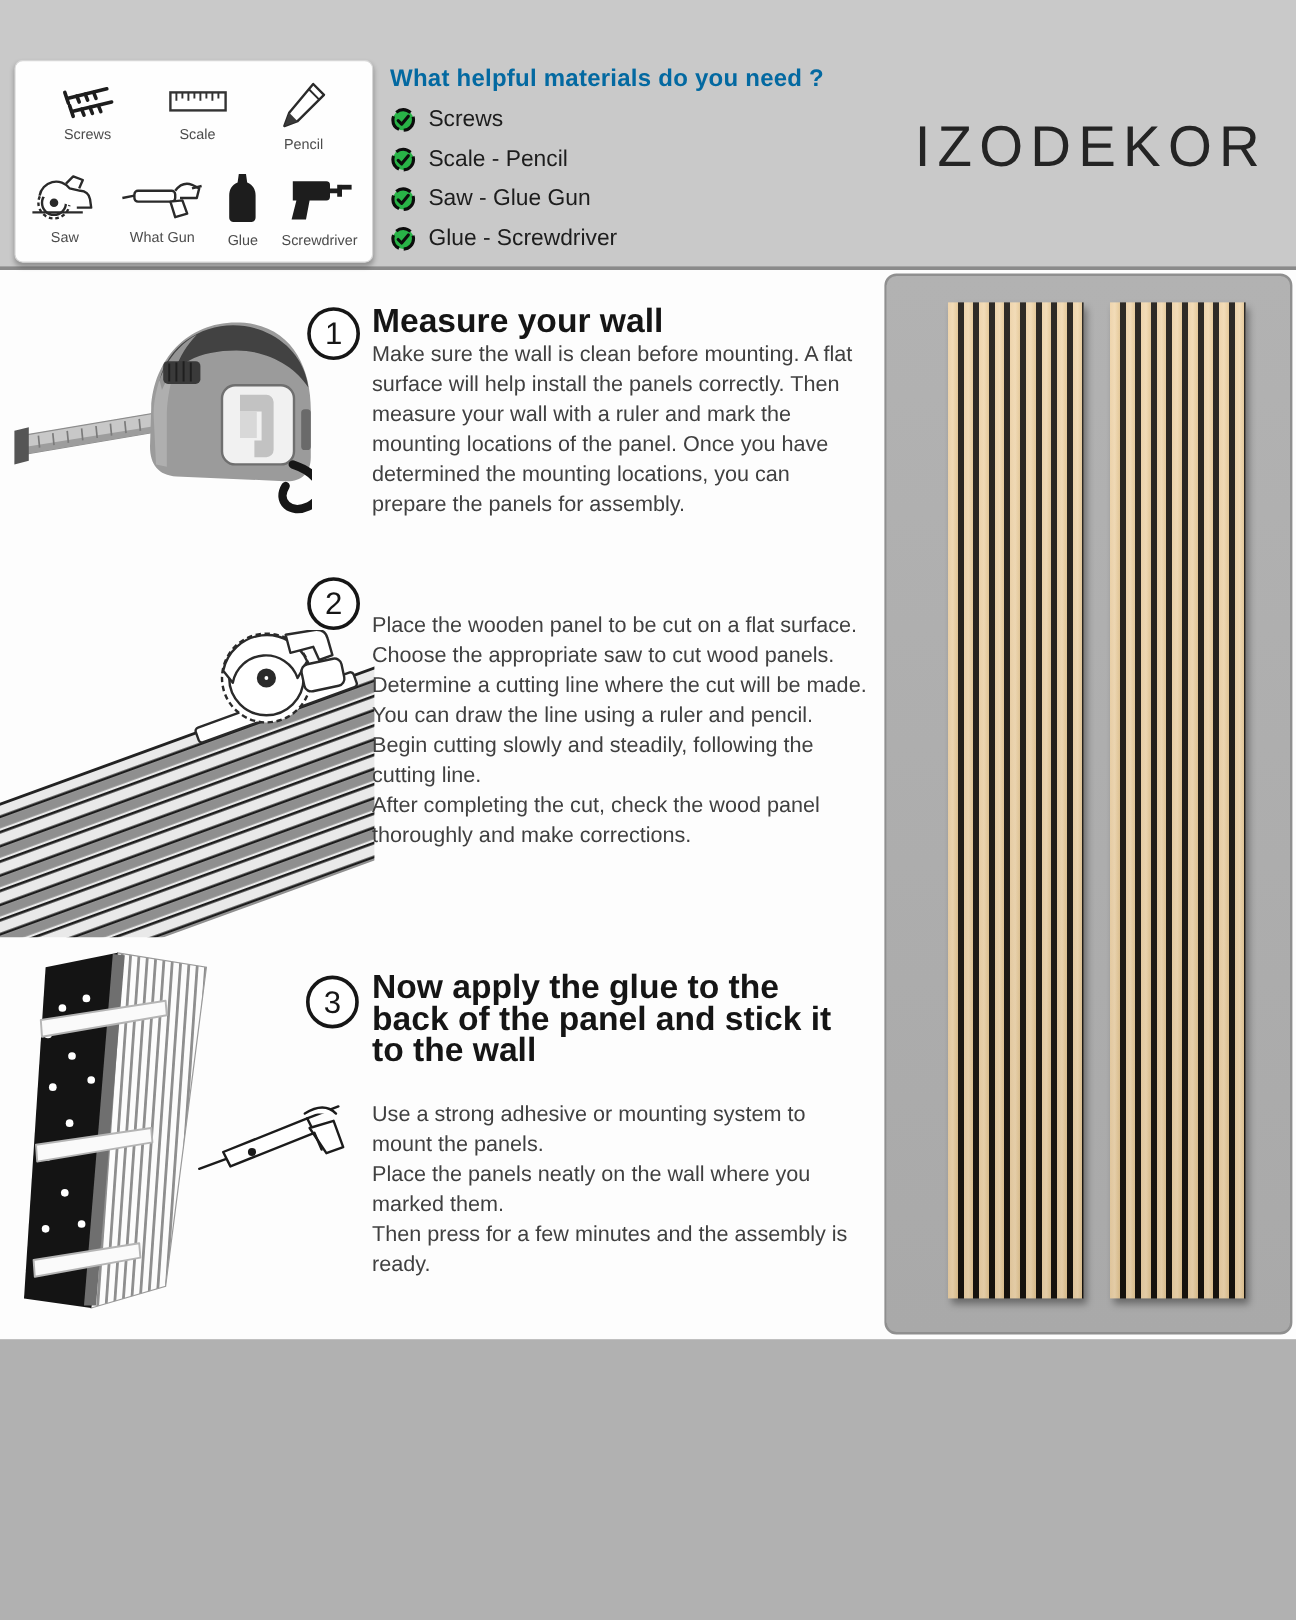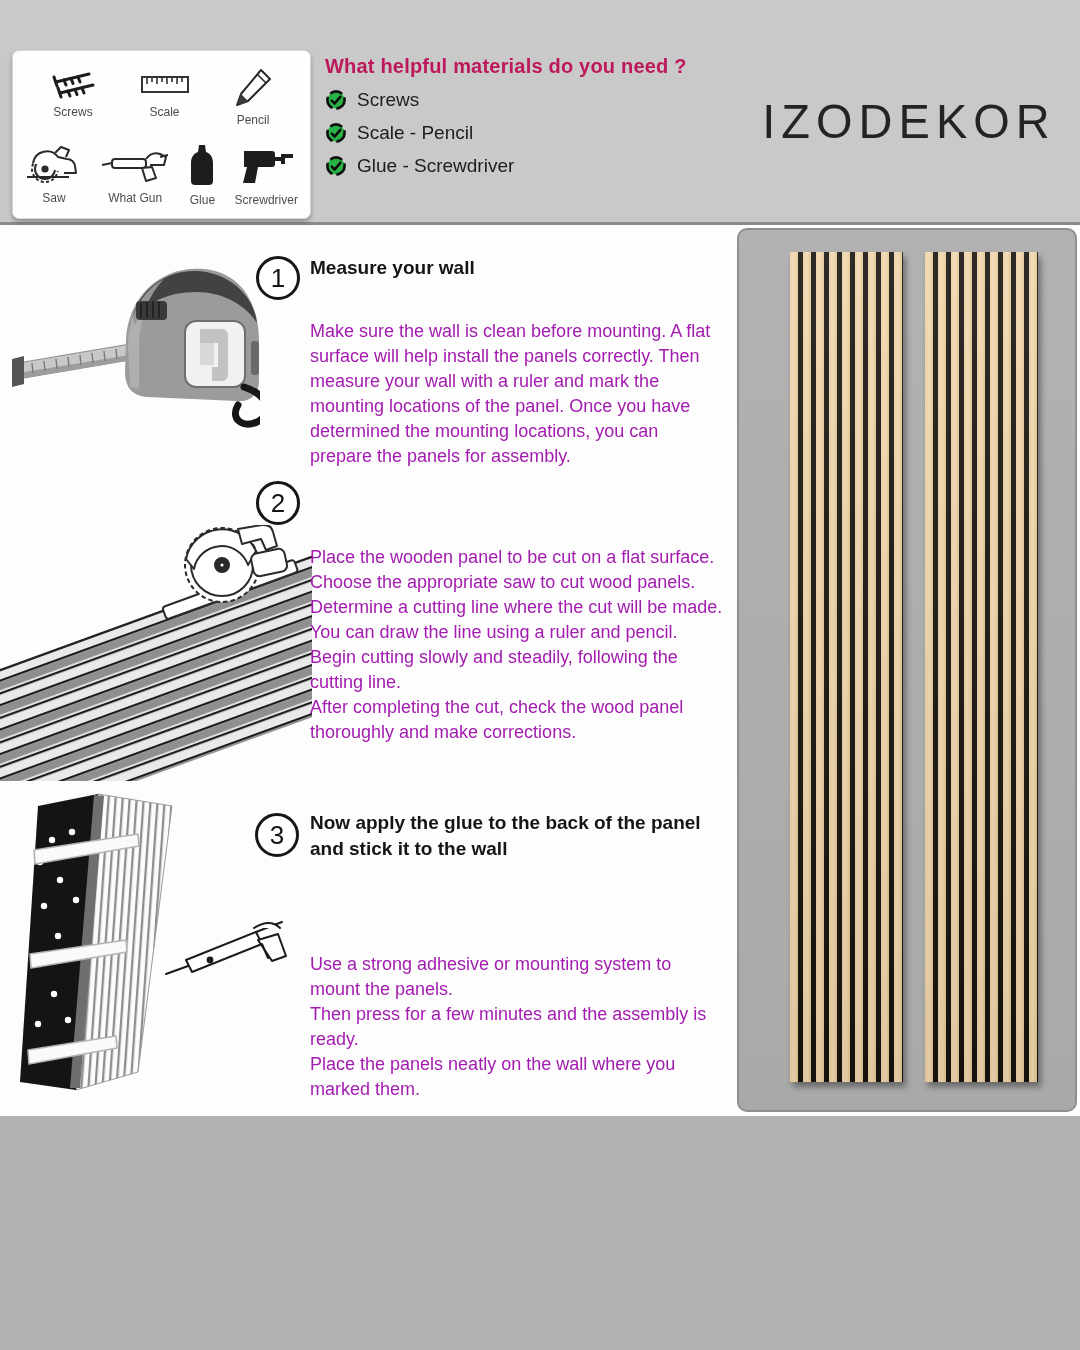--- a/index.html
+++ b/index.html
@@ -19,21 +19,21 @@
     background:#fefefe;border:1px solid #d6d6d6;border-radius:7px;
     box-shadow:0 3px 4px rgba(0,0,0,0.28);
   }
   .tools-row{position:absolute;left:0;width:297px;display:flex;justify-content:space-between;box-sizing:border-box;}
   .tools-row.r1{top:16px;padding:0 34px;}
   .tools-row.r2{top:92px;padding:0 12px;}
   .tool{display:flex;flex-direction:column;align-items:center;}
   .tool svg{display:block;}
   .tool-label{font-size:12px;color:#4c4c4c;margin-top:4px;white-space:nowrap;}
   .checklist{position:absolute;left:325px;top:55px;width:430px;}
-  .checklist-title{font-size:20px;font-weight:bold;color:#be185d;letter-spacing:0.2px;}
+  .checklist-title{font-size:20px;font-weight:bold;color:#0369a1;letter-spacing:0.2px;}
   .check-item{display:flex;align-items:center;margin-top:11px;}
   .check-item svg{flex:0 0 auto;margin-right:10px;}
   .check-label{font-size:19px;color:#1d1d1d;}
   .brand{
     position:absolute;left:758px;top:94px;width:302px;text-align:center;
     font-size:47px;font-weight:100;letter-spacing:6px;color:#242424;
     transform:scaleY(1.02);
   }
   
   .main{position:absolute;left:0;top:228px;width:1080px;height:888px;background:#fdfdfd;}
@@ -52,22 +52,22 @@
     box-shadow:3px 5px 6px rgba(0,0,0,0.38);
   }
   .wood-panel.p1{left:51px;}
   .wood-panel.p2{left:186px;}
   
   .step-circle{
     position:absolute;width:38px;height:38px;border:3px solid #161616;border-radius:50%;
     display:flex;align-items:center;justify-content:center;
     font-size:26px;color:#161616;background:#fff;
   }
-  .step-title{position:absolute;font-size:19px;font-weight:bold;color:#151515;line-height:26px;}
-  .step-body{position:absolute;font-size:18px;color:#a21caf;line-height:25px;margin-top:36px;}
+  .step-title{position:absolute;font-size:28px;font-weight:bold;color:#151515;line-height:26px;}
+  .step-body{position:absolute;font-size:18px;color:#404040;line-height:25px;}
   .step-body p{margin:0;}
   .illu{position:absolute;}
 </style>
 </head>
 <body>
 
 <div class="canvas">
 
   <div class="main"></div>
 
@@ -184,20 +184,27 @@
           <path d="M6.8,11.6 l2.9,2.9 l5.6,-6.7" stroke="#0c0c0c" stroke-width="2.6" fill="none" stroke-linecap="round" stroke-linejoin="round"></path>
         </svg>
         <span class="check-label">Screws</span>
       </div>
       <div class="check-item">
         <svg width="22" height="22" viewBox="0 0 22 22">
           <circle cx="11" cy="11" r="8.6" fill="#29b347" stroke="#0c0c0c" stroke-width="2.6" stroke-dasharray="13 4"></circle>
           <path d="M6.8,11.6 l2.9,2.9 l5.6,-6.7" stroke="#0c0c0c" stroke-width="2.6" fill="none" stroke-linecap="round" stroke-linejoin="round"></path>
         </svg>
         <span class="check-label">Scale - Pencil</span>
+      </div>
+      <div class="check-item">
+        <svg width="22" height="22" viewBox="0 0 22 22">
+          <circle cx="11" cy="11" r="8.6" fill="#29b347" stroke="#0c0c0c" stroke-width="2.6" stroke-dasharray="13 4"></circle>
+          <path d="M6.8,11.6 l2.9,2.9 l5.6,-6.7" stroke="#0c0c0c" stroke-width="2.6" fill="none" stroke-linecap="round" stroke-linejoin="round"></path>
+        </svg>
+        <span class="check-label">Saw - Glue Gun</span>
       </div>
       <div class="check-item">
         <svg width="22" height="22" viewBox="0 0 22 22">
           <circle cx="11" cy="11" r="8.6" fill="#29b347" stroke="#0c0c0c" stroke-width="2.6" stroke-dasharray="13 4"></circle>
           <path d="M6.8,11.6 l2.9,2.9 l5.6,-6.7" stroke="#0c0c0c" stroke-width="2.6" fill="none" stroke-linecap="round" stroke-linejoin="round"></path>
         </svg>
         <span class="check-label">Glue - Screwdriver</span>
       </div>
     </div>
 
@@ -322,17 +329,17 @@
       <path d="M244,140 q16,-10 26,0"></path>
       <circle cx="200" cy="172" r="2.4" fill="#1b1b1b"></circle>
     </g>
   </svg>
   <div class="step-circle" style="left:255px;top:813px">
     <span>3</span>
   </div>
   <div class="step-title" style="left:310px;top:810px;width:408px">Now apply the glue to the back of the panel and stick it to the wall</div>
   <div class="step-body" style="left:310px;top:916px;width:412px">
     <p>Use a strong adhesive or mounting system to mount the panels.</p>
+    <p>Place the panels neatly on the wall where you marked them.</p>
     <p>Then press for a few minutes and the assembly is ready.</p>
-    <p>Place the panels neatly on the wall where you marked them.</p>
   </div>
 
 </div>
 
 </body></html>

